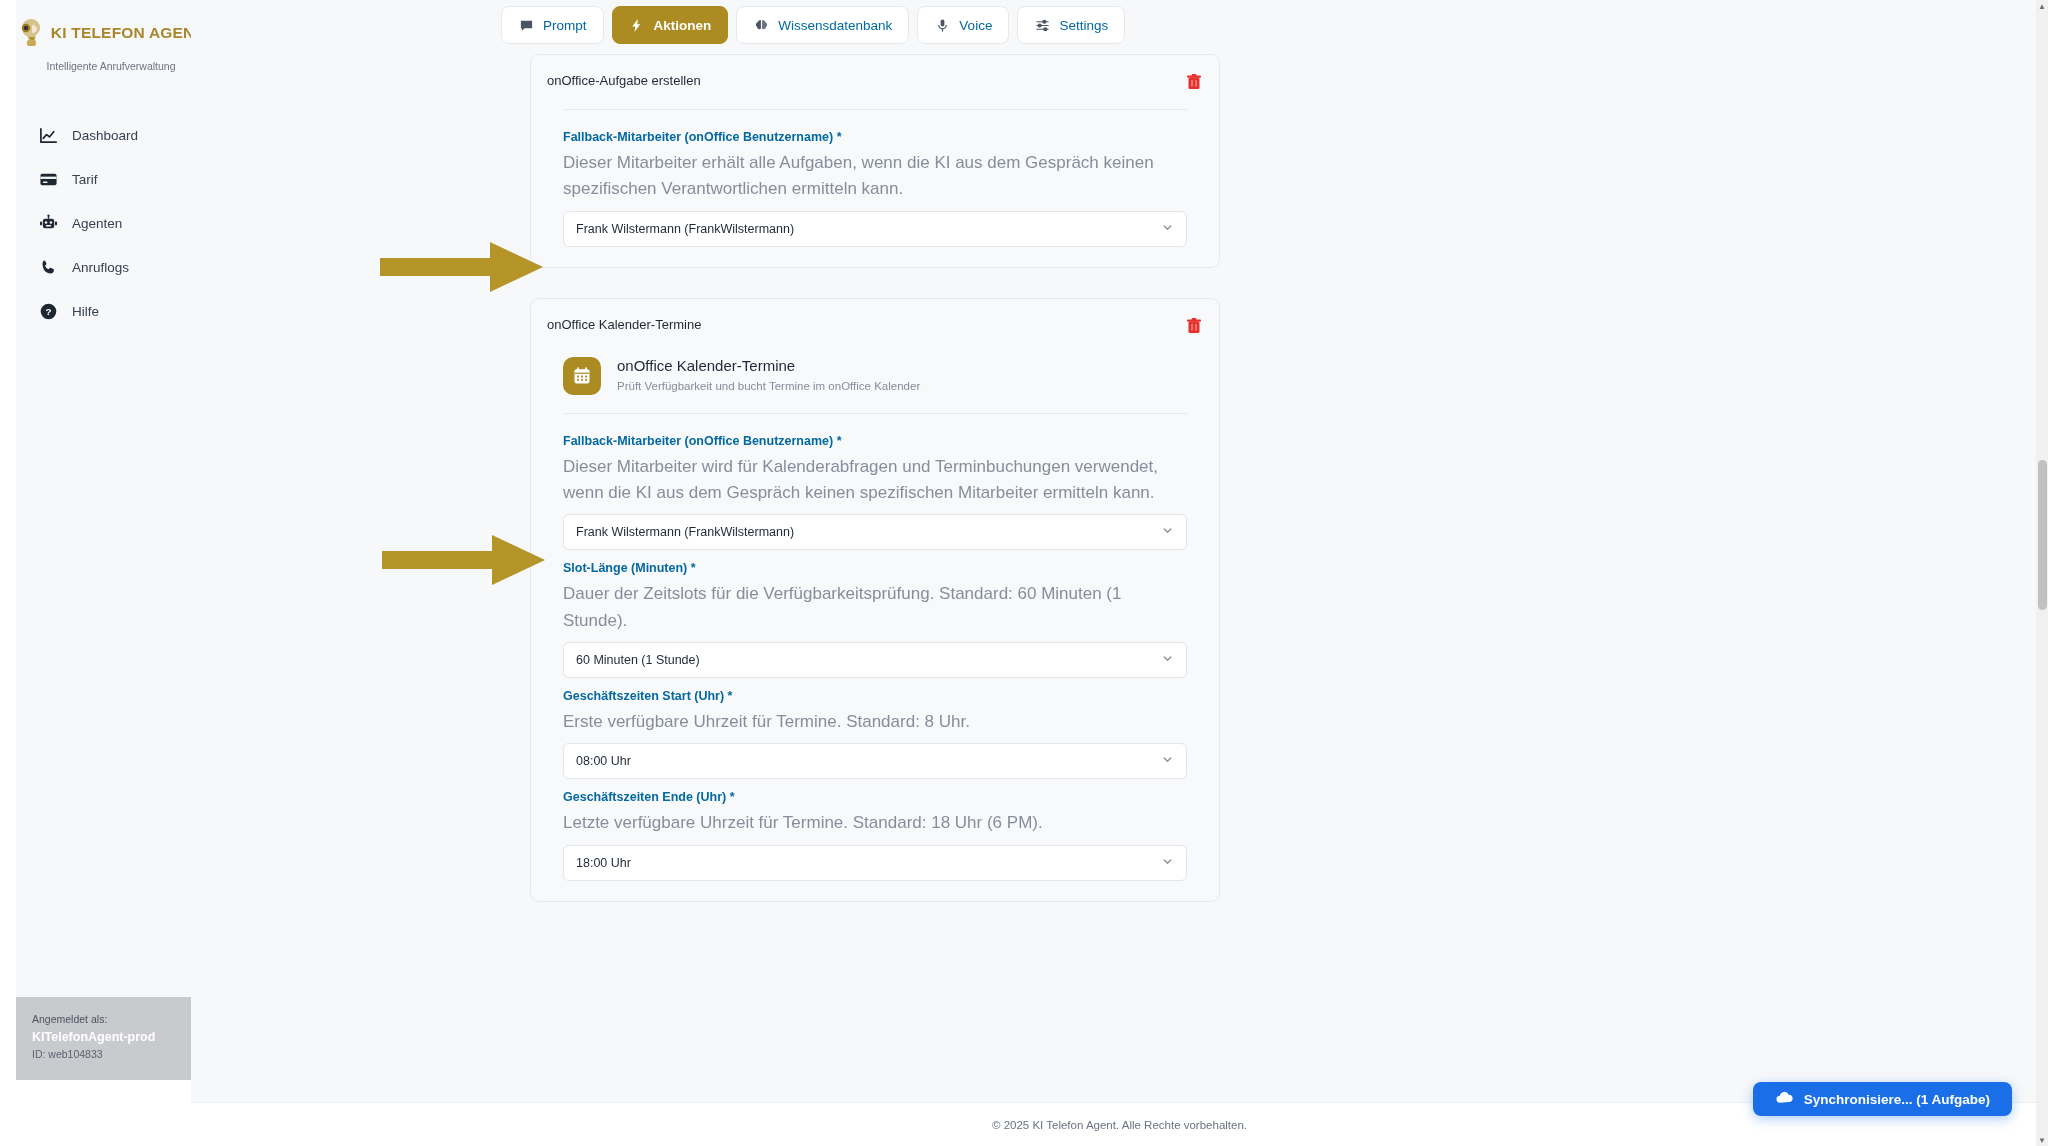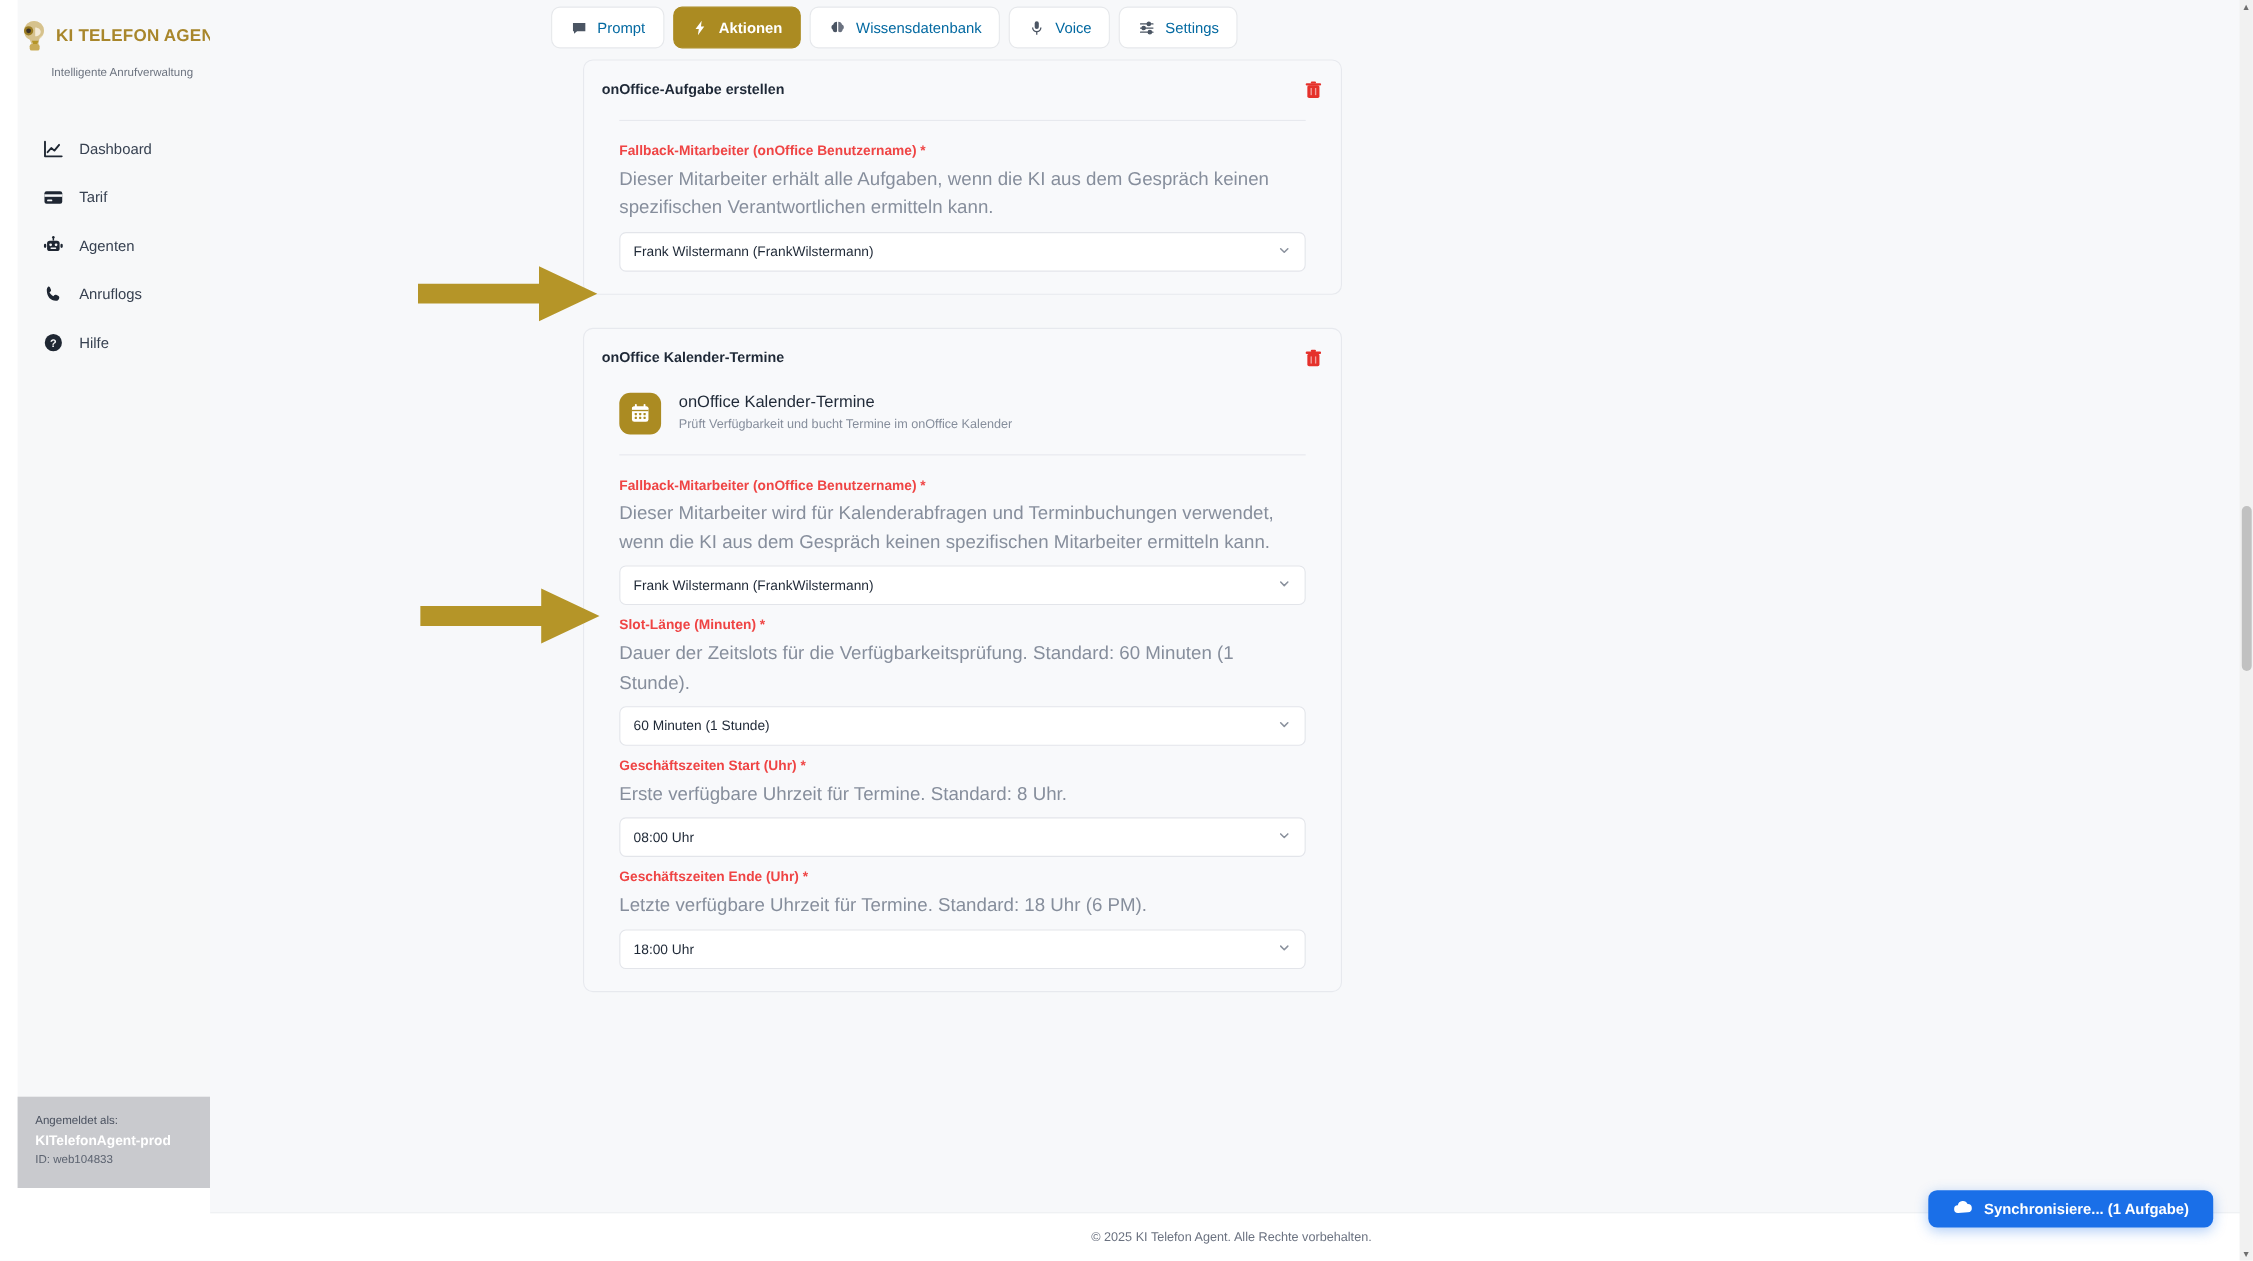--- a/index.html
+++ b/index.html
@@ -84,37 +84,37 @@
     background: #f8f9fb;
     border: 1px solid #e7e9ee;
     border-radius: 9px;
     padding: 18px 16px 20px 16px;
     position: relative;
     margin-bottom: 30px;
   }
   .card-head {
     display: flex; align-items: flex-start; justify-content: space-between;
   }
-  .card-title { font-size: 13px; font-weight: 700; color: #1f2937; }
+  .card-title { font-size: 13px; font-weight: 400; color: #1f2937; }
   .trash { cursor: pointer; width: 18px; height: 18px; color: #e5312b; }
 
   .act-row { display: flex; gap: 16px; align-items: flex-start; margin: 22px 0 0 16px; }
   .act-icon {
     width: 38px; height: 38px; border-radius: 10px;
     background: #ab8b22; color: #ffffff;
     display: flex; align-items: center; justify-content: center; flex: none;
   }
   .act-name { font-size: 15px; color: #1f2937; }
   .act-desc { font-size: 11.5px; color: #7b8architecture; }
   .act-desc { font-size: 11.5px; color: #868e9c; margin-top: 6px; }
 
   .divider { height: 1px; background: #e7e9ee; margin: 18px 16px 0 16px; }
 
   .field { margin: 20px 16px 0 16px; }
-  .field-label { font-size: 12.5px; font-weight: 700; color: #ef4444; }
+  .field-label { font-size: 12.5px; font-weight: 700; color: #0369a1; }
   .field-help { font-size: 17px; color: #868e9c; margin-top: 6px; line-height: 1.55; }
   .select {
     margin-top: 8px; height: 31px;
     border: 1px solid #e3e5ea; border-radius: 6px;
     background: #ffffff;
     display: flex; align-items: center; justify-content: space-between;
     padding: 17px 12px; font-size: 12.5px; color: #1f2937; cursor: pointer;
   }
   .select .chev { color: #8a919d; }
   .field.tight { margin-top: 11px; }

